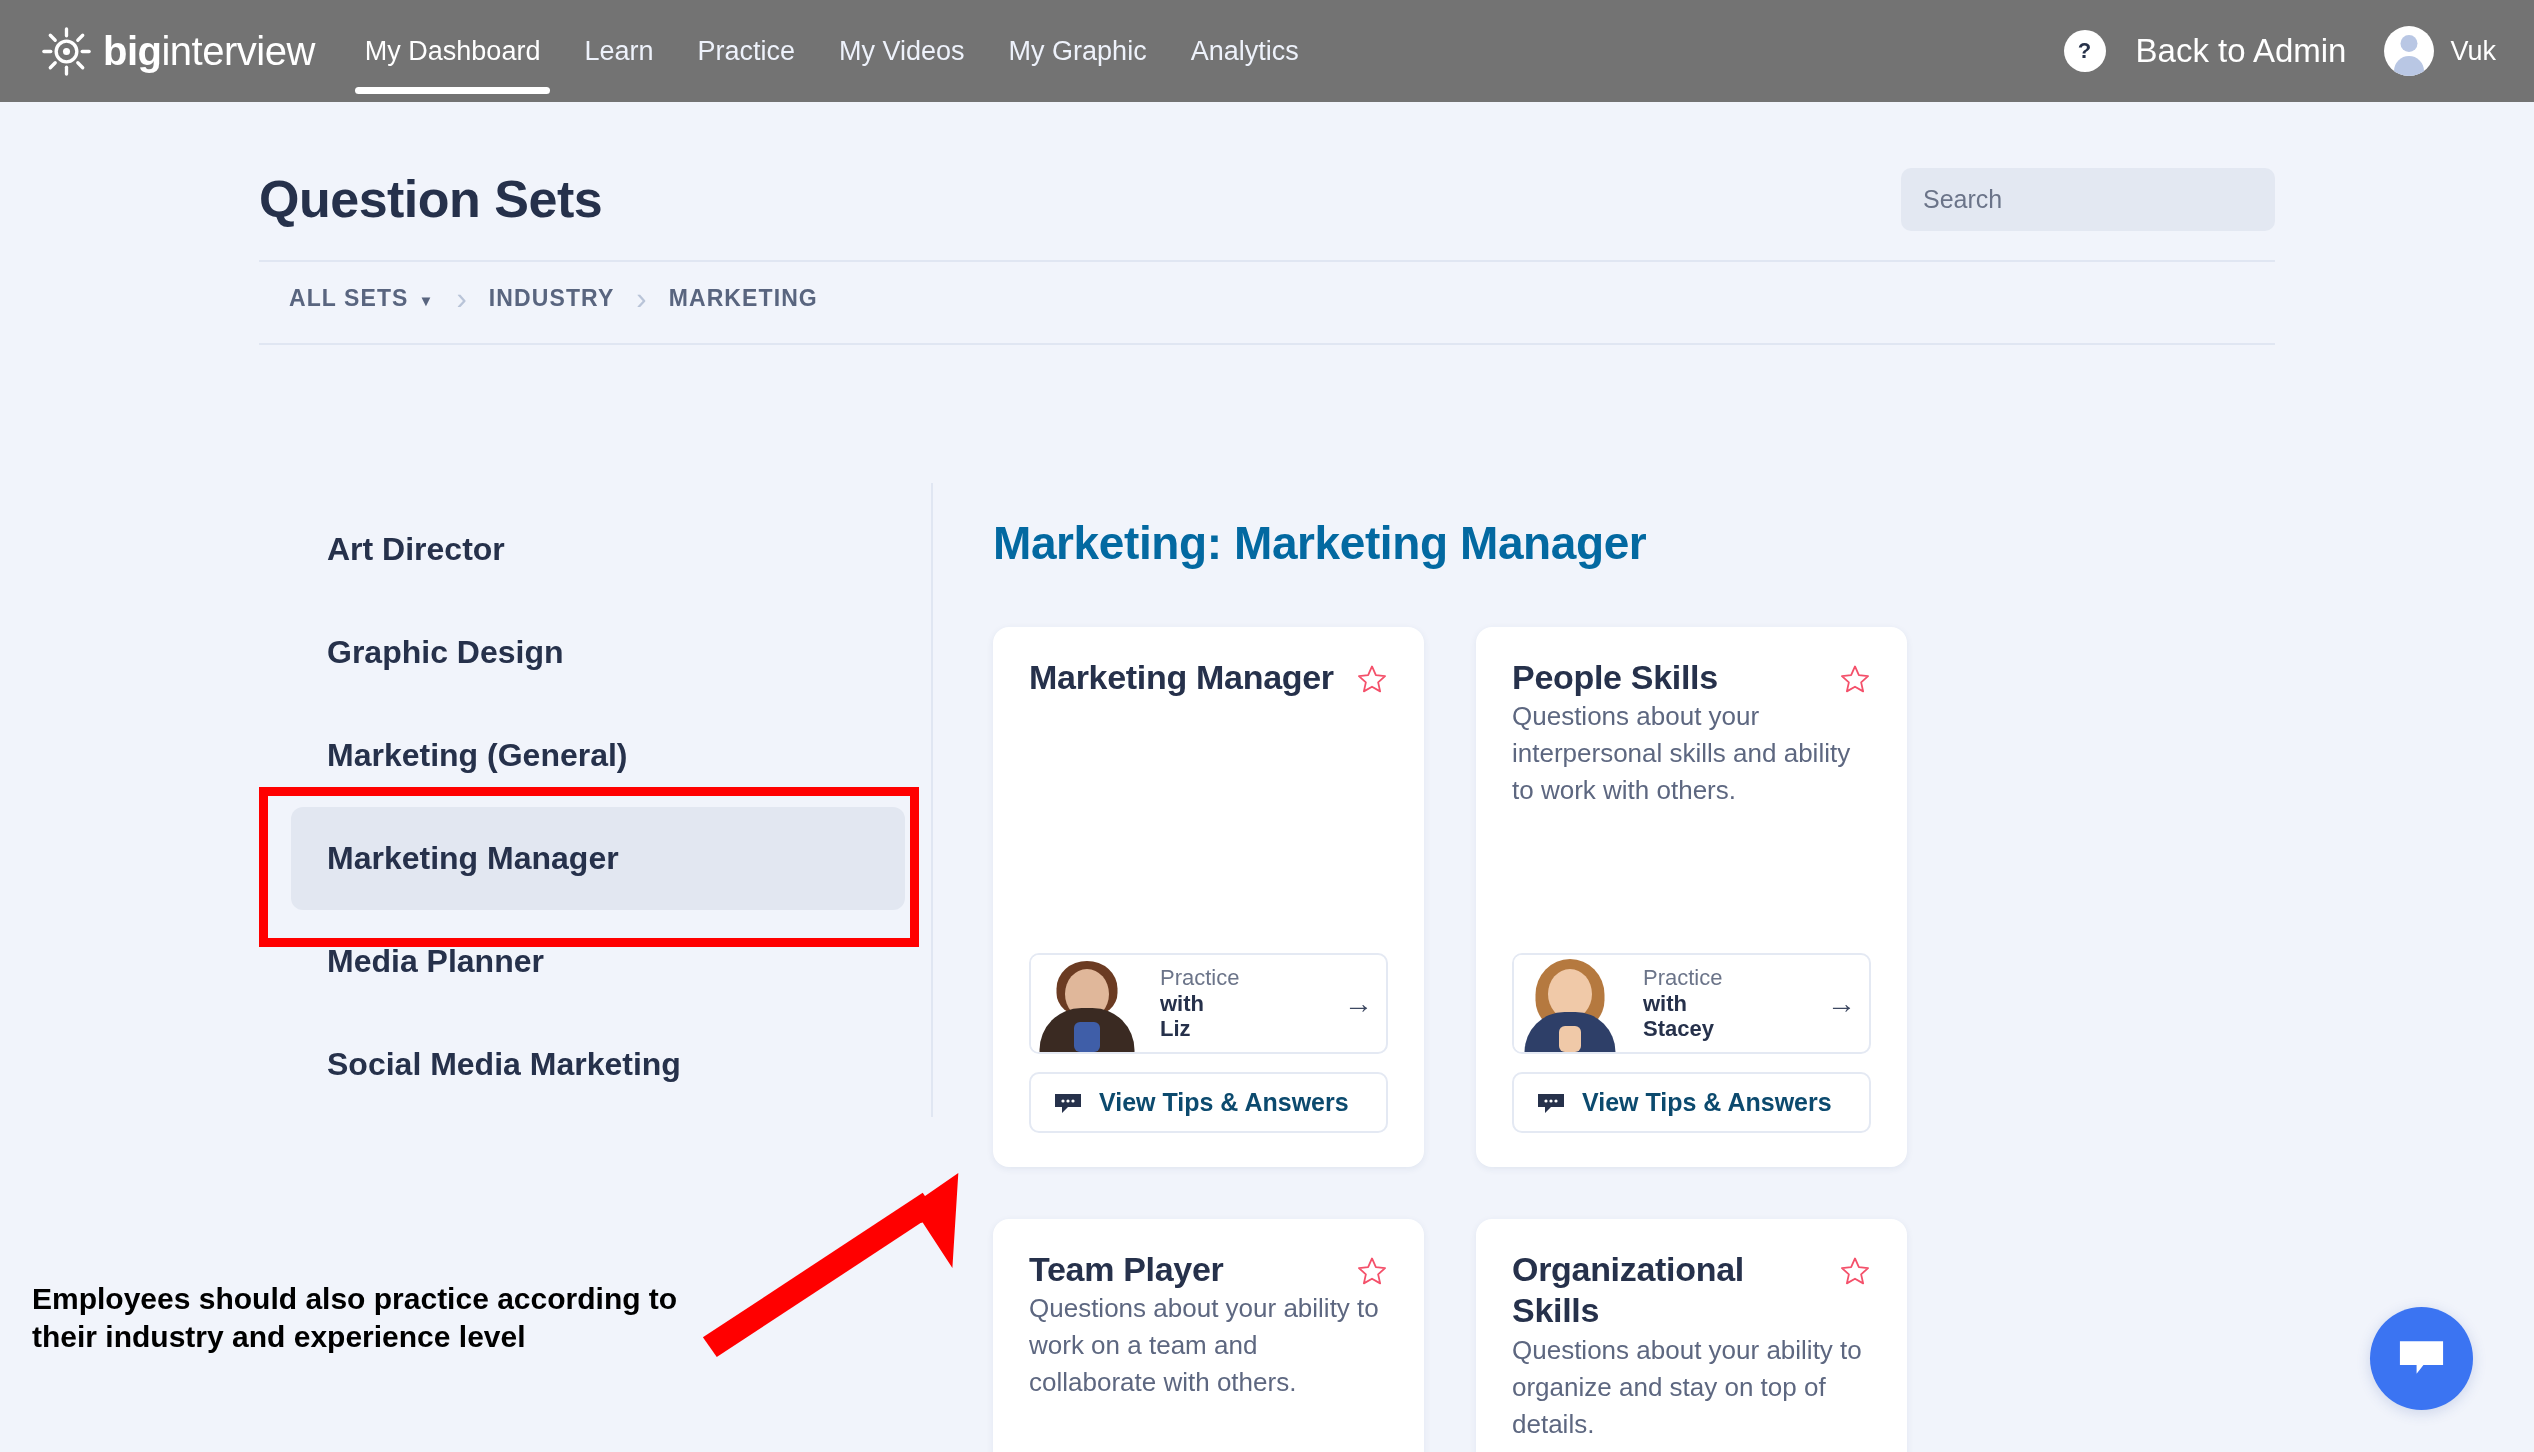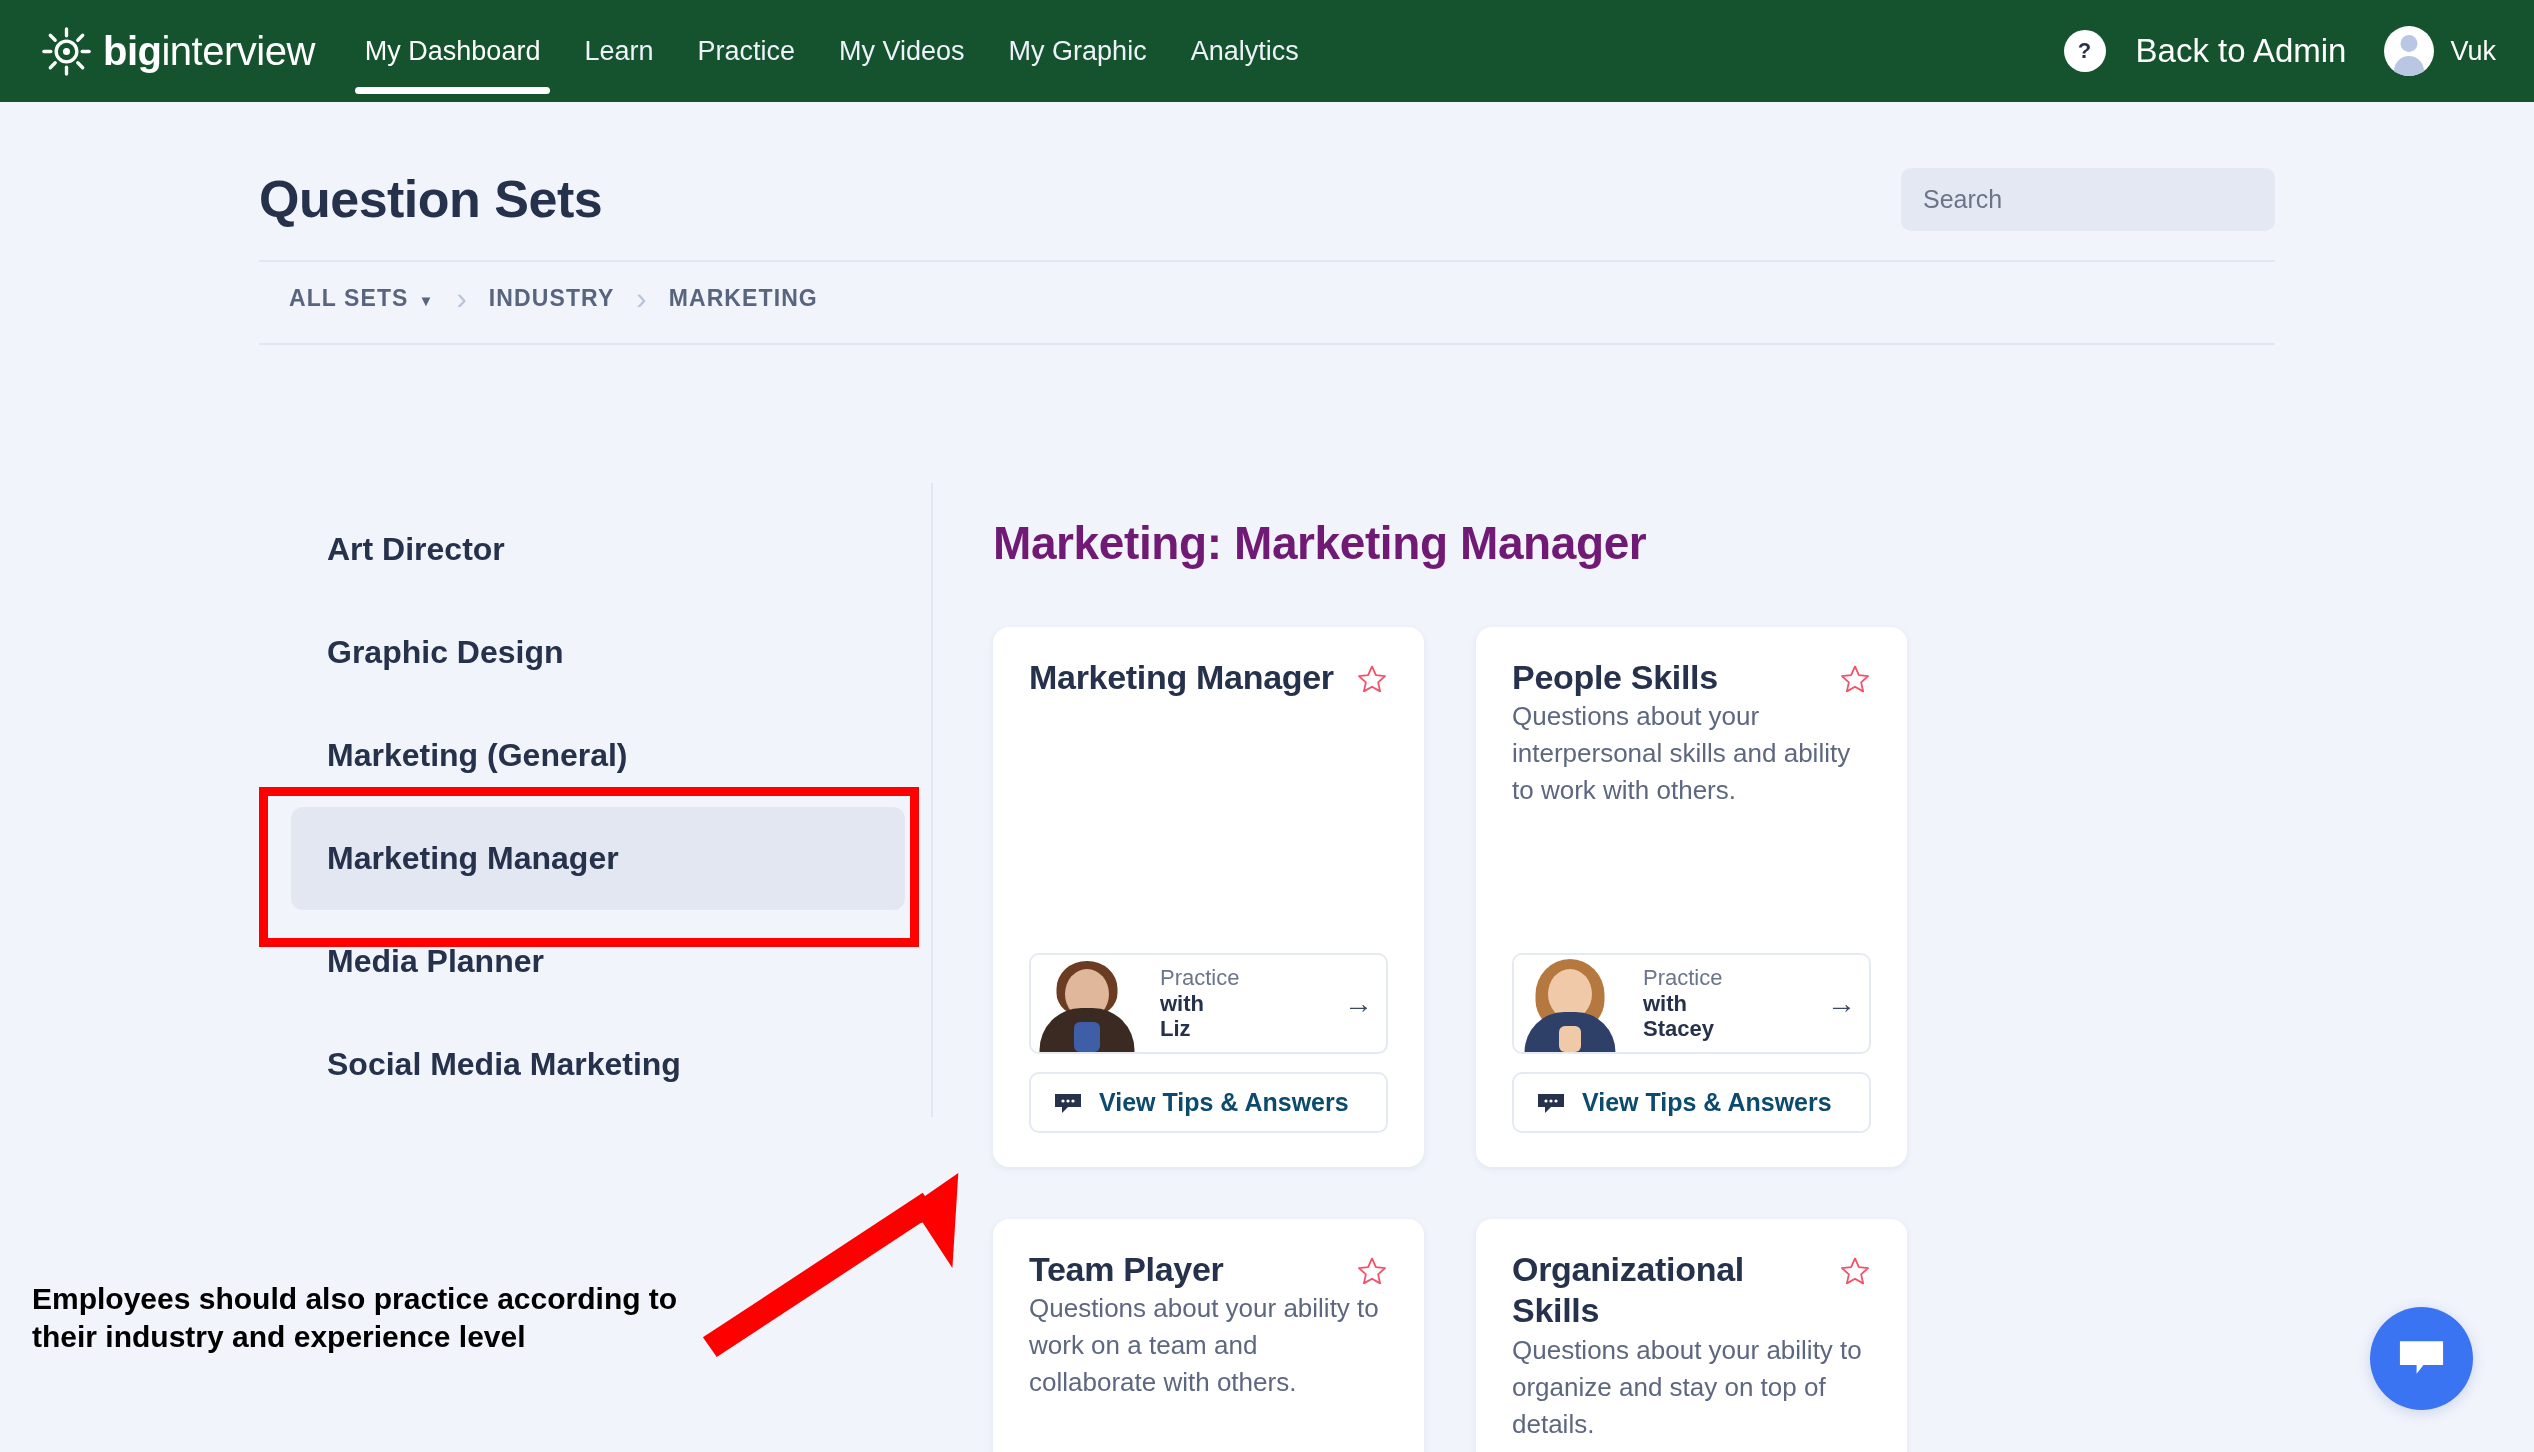--- a/index.html
+++ b/index.html
@@ -7,21 +7,21 @@
     width: 2534px; height: 1452px;
     overflow: hidden;
     background: #f1f4fb;
     font-family: "Liberation Sans", sans-serif;
   }
 
   
   .topnav {
     position: absolute; top: 0; left: 0;
     width: 2534px; height: 102px;
-    background: #14532d;
+    background: #737373;
     display: flex; align-items: center;
   }
   .logo-wrap {
     display: flex; align-items: center;
     margin-left: 38px; margin-right: 28px;
   }
   .sun-icon { width: 57px; height: 57px; flex: 0 0 57px; }
   .logo-text {
     font-size: 40px; color: #ffffff; letter-spacing: -0.5px;
     margin-left: 8px; white-space: nowrap;
@@ -296,21 +296,21 @@
     <div class="side-item">Art Director</div>
     <div class="side-item">Graphic Design</div>
     <div class="side-item">Marketing (General)</div>
     <div class="side-item selected">Marketing Manager</div>
     <div class="side-item">Media Planner</div>
     <div class="side-item">Social Media Marketing</div>
   </div>
 
   <div class="redbox"></div>
 
-  <div style="position:absolute; left:993px; top:414px; font-size:46px; font-weight:700; color:#701a75; letter-spacing:-0.4px; white-space:nowrap;">Marketing: Marketing Manager</div>
+  <div style="position:absolute; left:993px; top:414px; font-size:46px; font-weight:700; color:#0369a1; letter-spacing:-0.4px; white-space:nowrap;">Marketing: Marketing Manager</div>
 
   <div class="grid">
 
     <div class="card row1">
       <div class="card-head">
         <div class="card-title">Marketing Manager</div>
         <svg class="star-icon" viewBox="0 0 24 24">
           <polygon points="12,2.6 14.9,9.1 21.8,9.8 16.6,14.5 18.1,21.3 12,17.8 5.9,21.3 7.4,14.5 2.2,9.8 9.1,9.1" fill="none" stroke="#f4506a" stroke-width="1.35" stroke-linejoin="round"></polygon>
         </svg>
       </div>

